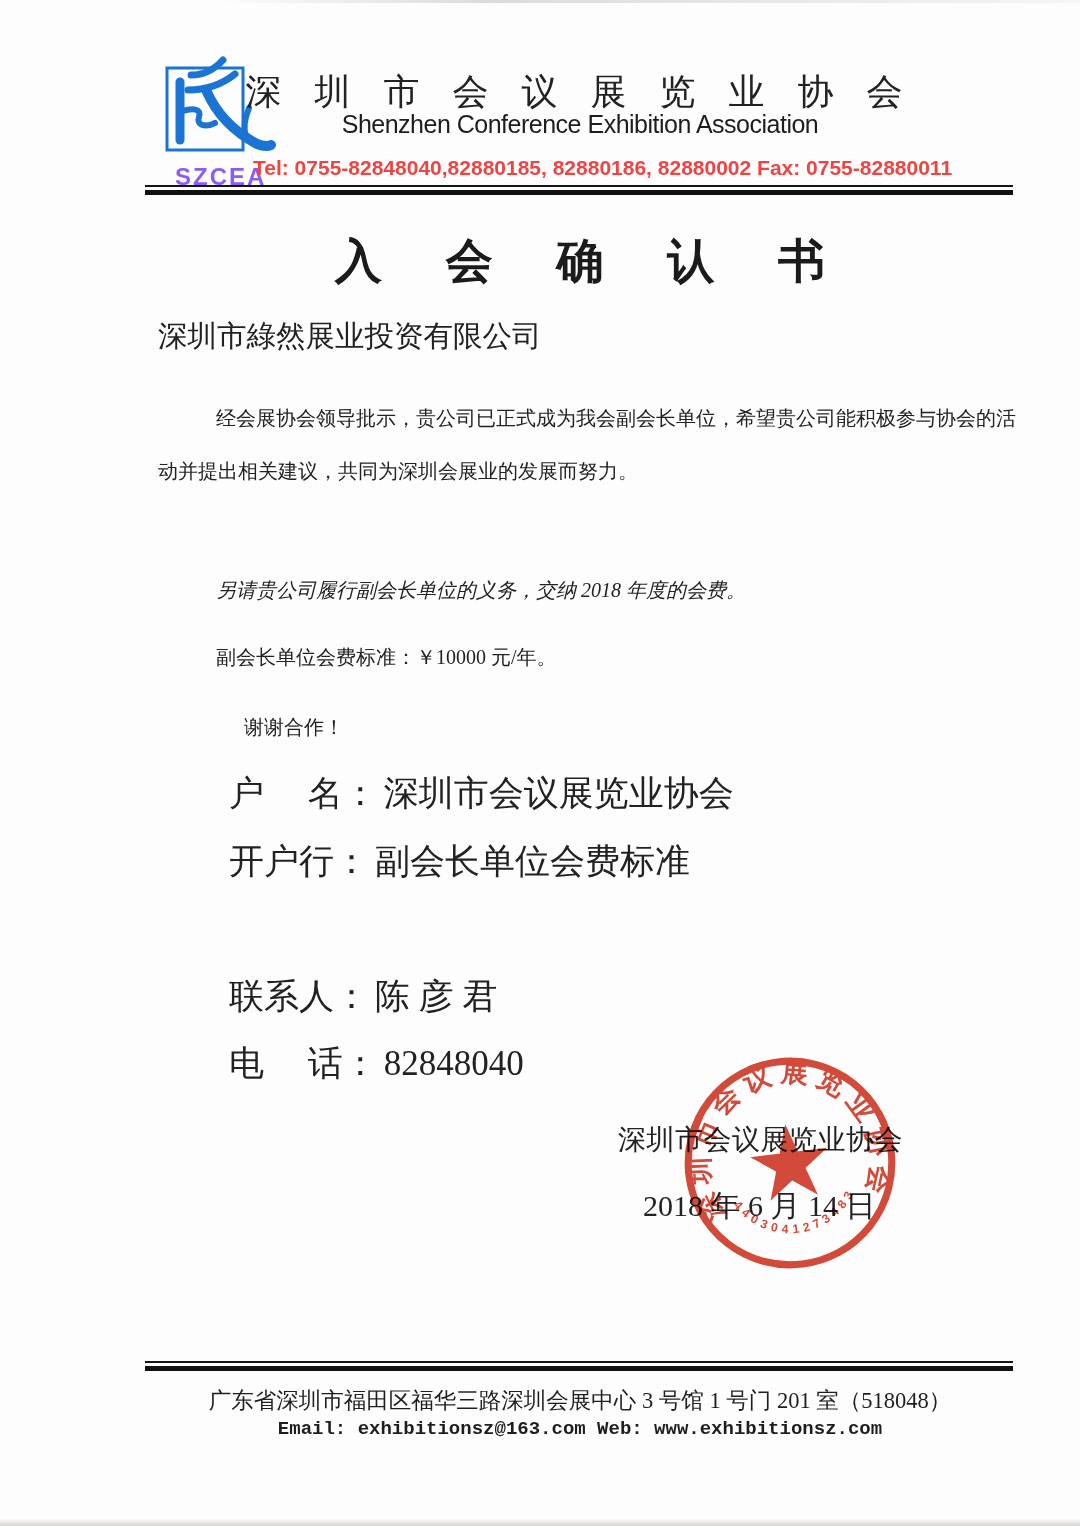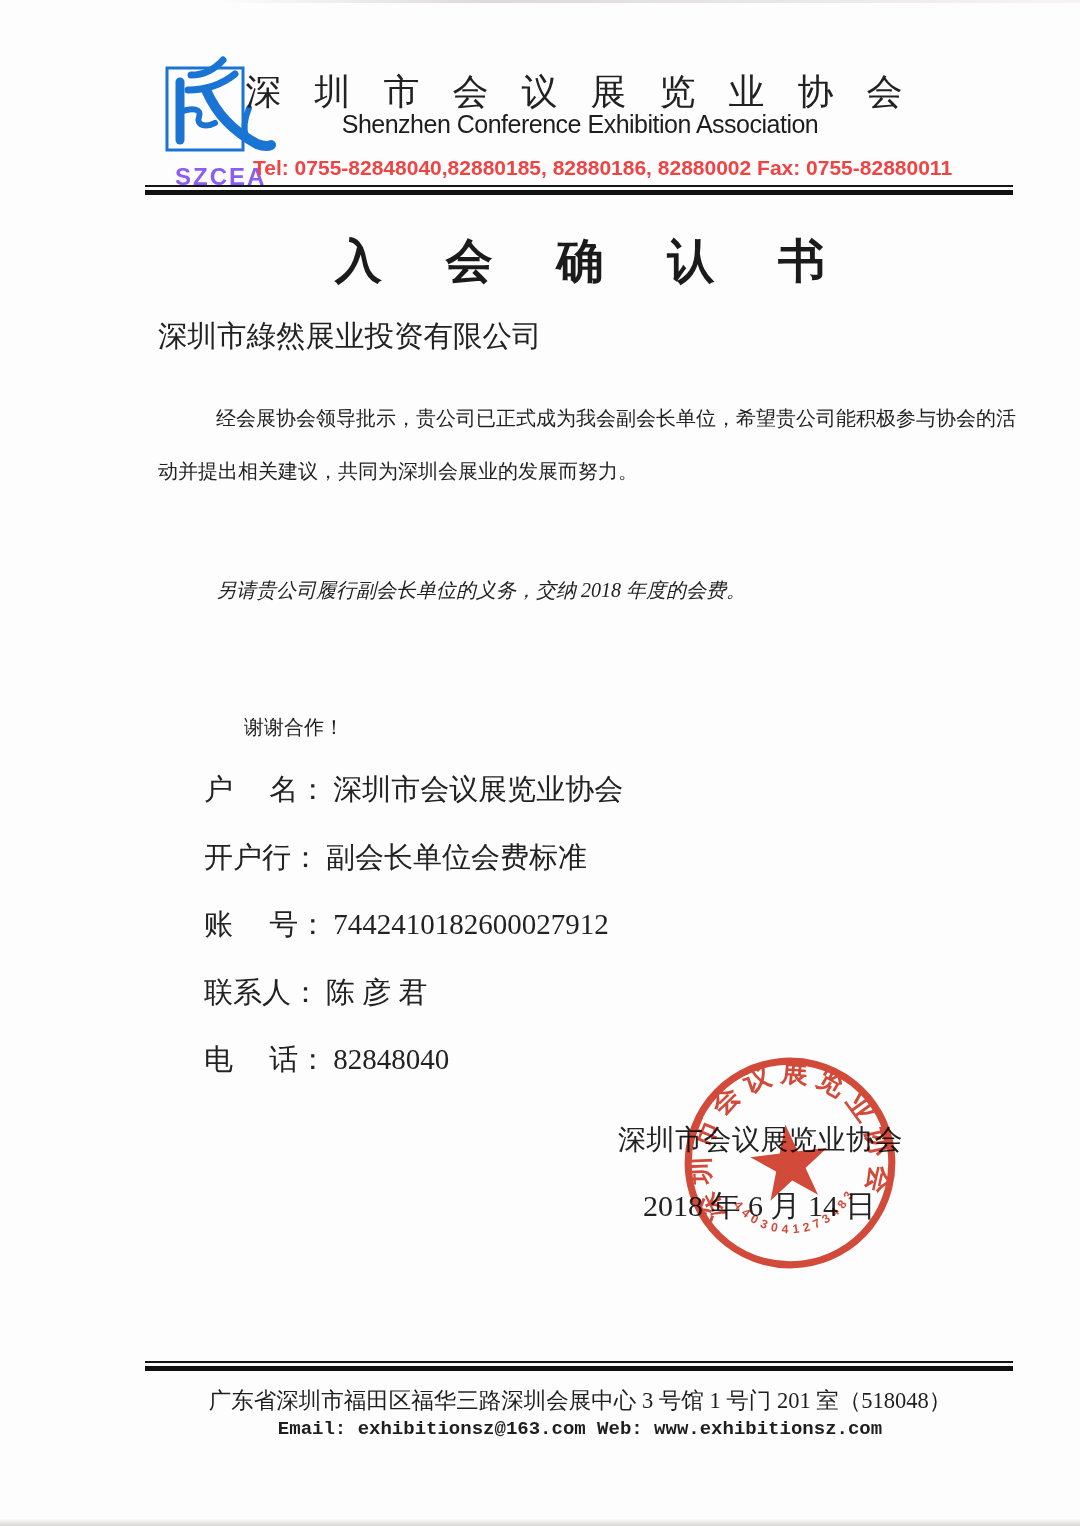--- a/index.html
+++ b/index.html
@@ -75,22 +75,22 @@
     font-size: 20px; line-height: 53px;
     text-align: justify; word-break: break-all;
     text-indent: 58px;
   }
   .para-1 { top: 392px; }
   .para-2 { top: 564px; font-style: italic; }
   .para-3 { top: 631px; }
   .para-4 { top: 701px; text-indent: 86px; }
 
   .bank-row {
-    left: 204px; width: 800px;
-    font-size: 29px; white-space: nowrap;
+    left: 229px; width: 800px;
+    font-size: 35px; white-space: nowrap;
   }
   .bank-row .val { margin-left: 6px; }
   .row-0 { top: 770px; }
   .row-1 { top: 838px; }
   .row-2 { top: 905px; }
   .row-3 { top: 973px; }
   .row-4 { top: 1040px; }
 
   
   .sig-org  { left: 618px; top: 1121px; font-size: 28px; white-space: nowrap; letter-spacing: 0.5px; }
@@ -145,30 +145,28 @@
       <div class="gap"></div>
       <div class="thick"></div>
   </div>
 
   <div class="abs doc-title">入 会 确 认 书</div>
 
   <div class="abs recipient">深圳市綠然展业投资有限公司</div>
 
   <div class="abs para para-1">经会展协会领导批示，贵公司已正式成为我会副会长单位，希望贵公司能积极参与协会的活动并提出相关建议，共同为深圳会展业的发展而努力。</div>
   <div class="abs para para-2">另请贵公司履行副会长单位的义务，交纳 2018 年度的会费。</div>
+  <div class="abs para para-3">副会长单位会费标准：￥10000 元/年。</div>
   <div class="abs para para-4">谢谢合作！</div>
 
   <div class="abs bank-row row-0">
     <span>户　  名：</span><span class="val">深圳市会议展览业协会</span>
   </div>
   <div class="abs bank-row row-1">
     <span>开户行：</span><span class="val">副会长单位会费标准</span>
-  </div>
-  <div class="abs bank-row row-2">
-    <span>账　  号：</span><span class="val">7442410182600027912</span>
   </div>
   <div class="abs bank-row row-3">
     <span>联系人：</span><span class="val">陈 彦 君</span>
   </div>
   <div class="abs bank-row row-4">
     <span>电　  话：</span><span class="val">82848040</span>
   </div>
 
   <div class="abs sig-org">深圳市会议展览业协会</div>
   <div class="abs sig-date">2018 年 6 月 14 日</div>

